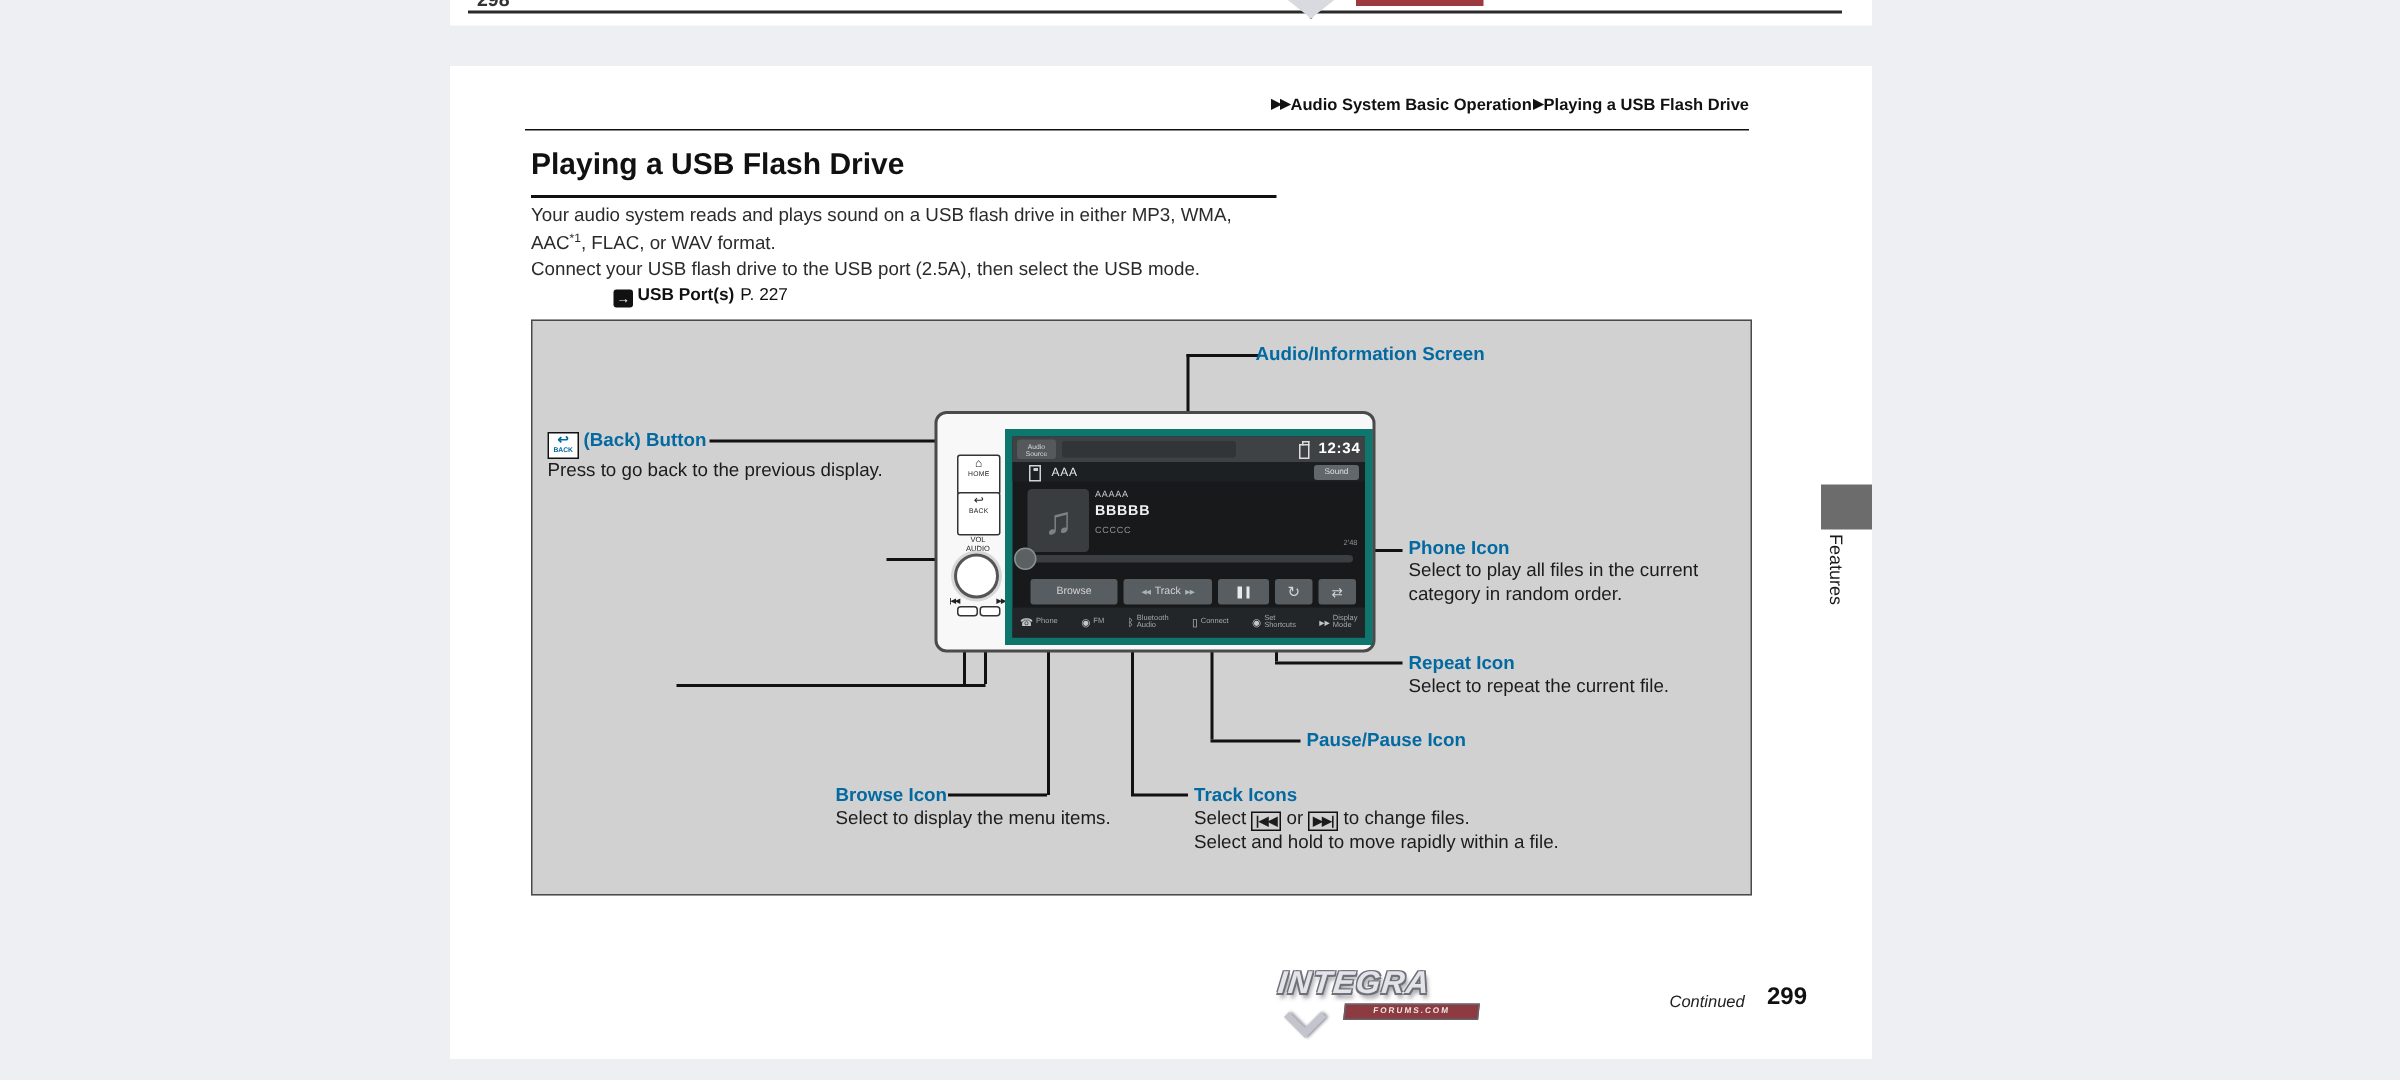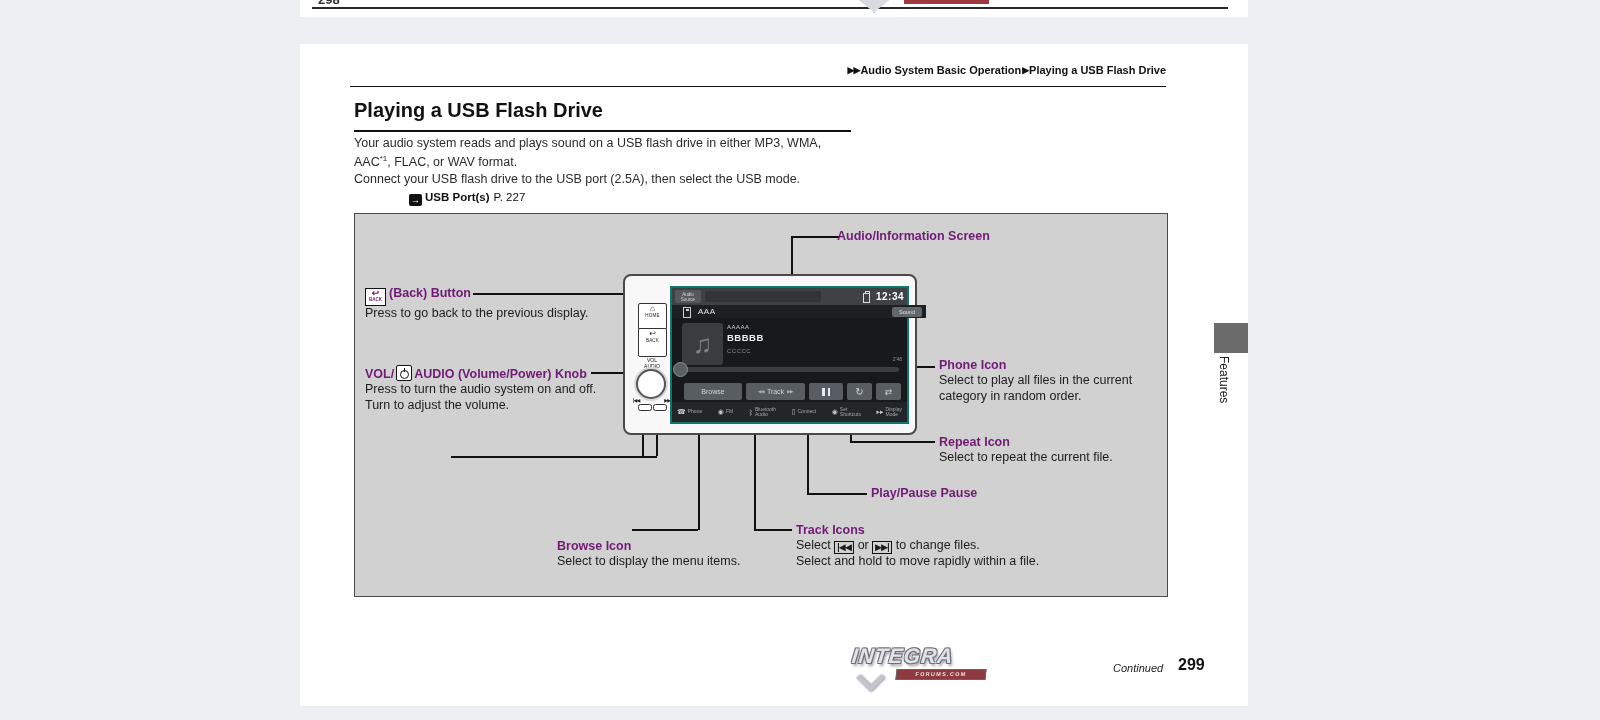--- a/index.html
+++ b/index.html
@@ -36,21 +36,21 @@
   .diagram{position:absolute;left:54px;top:169px;width:812px;height:382px;background:#d1d1d1;border:1px solid #4a4a4a;}
 
   .hl{position:absolute;height:1.5px;background:#111;}
   .vl{position:absolute;width:1.5px;background:#111;}
   .arr{position:absolute;width:0;height:0;}
   .arr-d{border-left:4.5px solid transparent;border-right:4.5px solid transparent;border-top:6px solid #111;}
   .arr-u{border-left:4.5px solid transparent;border-right:4.5px solid transparent;border-bottom:6px solid #111;}
   .arr-r{border-top:4.5px solid transparent;border-bottom:4.5px solid transparent;border-left:6px solid #111;}
 
   .co{position:absolute;white-space:nowrap;}
-  .co-t{font-weight:bold;font-size:12.5px;color:#701a75;line-height:15px;}
+  .co-t{font-weight:bold;font-size:12.5px;color:#0369a1;line-height:15px;}
   .co-d{font-size:12.5px;color:#1c1c1c;line-height:15.5px;}
   .tk{display:inline-block;border:1.3px solid #111;font-size:8.5px;font-weight:bold;line-height:11px;
       padding:0 2px;letter-spacing:-0.5px;vertical-align:-1px;}
   .backbox{display:inline-block;width:19px;height:16px;border:1.3px solid #111;text-align:center;
       vertical-align:-4px;margin-right:3px;background:#fff;}
   .backbox .bb-a{display:block;font-size:9px;line-height:8px;}
   .backbox .bb-t{display:block;font-size:4.5px;line-height:5px;letter-spacing:0;}
   .pwrbox{display:inline-block;width:14px;height:14px;border:1.3px solid #111;border-radius:2px;
       position:relative;vertical-align:-3px;margin:0 2px;background:#fff;}
   .pwr{position:absolute;left:3px;top:4px;width:7px;height:7px;border:1.2px solid #111;border-radius:50%;}
@@ -63,29 +63,29 @@
       text-align:center;color:#222;}
   .pb-ico{font-size:8px;line-height:9px;}
   .pb-txt{font-size:4.5px;line-height:5px;letter-spacing:0.2px;}
   .vol-lbl{position:absolute;left:6px;top:82px;width:42px;text-align:center;font-size:5px;line-height:5.5px;color:#222;}
   .knob{position:absolute;left:11px;top:93px;width:26px;height:26px;border-radius:50%;background:#fff;
       border:2px solid #555;box-shadow:0 0 0 2px #d8d8d8;}
   .seek{position:absolute;left:8px;top:122px;width:38px;display:flex;justify-content:space-between;
       font-size:4.5px;font-weight:bold;color:#222;letter-spacing:-0.5px;}
   .pill{position:absolute;width:12px;height:5px;background:#fff;border:1px solid #333;border-radius:2.5px;}
 
-  .screen{position:absolute;left:45px;top:10px;width:235px;height:134px;background:#17191b;border:2px solid #0f766e;}
+  .screen{position:absolute;left:45px;top:10px;width:235px;height:134px;background:#17191b;border:5px solid #0f766e;}
   .scr-top{position:absolute;left:0;top:0;width:235px;height:17px;background:#3f4244;}
   .src-btn{position:absolute;left:3px;top:2px;width:26px;height:13px;background:#55595c;border-radius:2px;
       text-align:center;color:#d5d8da;font-size:4.5px;line-height:5.5px;padding-top:1.5px;box-sizing:border-box;}
   .scr-slot{position:absolute;left:33px;top:3px;width:116px;height:11px;background:#323537;border-radius:2px;}
   .scr-usb{position:absolute;right:37px;top:5px;width:5px;height:8px;border:1px solid #ddd;}
   .scr-usb::after{content:"";position:absolute;left:1px;top:-3px;width:3px;height:2px;border:1px solid #ddd;border-bottom:none;}
   .scr-clock{position:absolute;right:3px;top:3px;font-size:10px;font-weight:bold;color:#fff;letter-spacing:0.5px;}
-  .scr-row2{position:absolute;left:0;top:17px;width:254px;height:13px;background:#1d2022;}
+  .scr-row2{position:absolute;left:0;top:17px;width:235px;height:13px;background:#1d2022;}
   .usb-drive{position:absolute;left:11px;top:2px;width:6px;height:9px;border:1px solid #cfd3d5;}
   .usb-drive::after{content:"";position:absolute;left:1.5px;top:1px;width:3px;height:2px;background:#cfd3d5;}
   .scr-aaa{position:absolute;left:26px;top:2px;font-size:8px;color:#e8eaeb;letter-spacing:0.5px;}
   .sound-btn{position:absolute;right:4px;top:1.5px;width:30px;height:10px;background:#62676b;border-radius:2px;
       font-size:5.5px;color:#dde0e2;text-align:center;line-height:10px;}
   .album{position:absolute;left:10px;top:35px;width:41px;height:42px;background:#3a3d3f;border-radius:3px;
       text-align:center;line-height:42px;font-size:26px;color:#7e8285;}
   .meta1{position:absolute;left:55px;top:36px;font-size:6px;color:#c9ccce;letter-spacing:0.5px;}
   .meta2{position:absolute;left:55px;top:44px;font-size:9.5px;font-weight:600;color:#f0f0f0;letter-spacing:0.5px;text-align:center;}
   .meta3{position:absolute;left:55px;top:60px;font-size:6px;color:#8e9294;letter-spacing:0.5px;}
@@ -188,44 +188,39 @@
       <div class="co-t">Audio/Information Screen</div>
     </div>
 
     <div class="co" style="left:10px;top:72px;">
       <div class="co-t">
         <span class="backbox"><span class="bb-a">↩</span><span class="bb-t">BACK</span></span><span>(Back) Button</span>
       </div>
       <div class="co-d">Press to go back to the previous display.</div>
     </div>
 
-    <div class="co" style="left:10px;top:151px;">
-      <div class="co-t"><span>VOL/</span><span class="pwrbox"><span class="pwr"></span></span><span>AUDIO (Volume/Power) Knob</span></div>
-      <div class="co-d">Press to turn the audio system on and off.</div>
-      <div class="co-d">Turn to adjust the volume.</div>
-    </div>
-
-
-    <div class="co" style="left:202px;top:309px;margin-top:16px;">
+
+
+    <div class="co" style="left:202px;top:309px;">
       <div class="co-t">Browse Icon</div>
       <div class="co-d">Select to display the menu items.</div>
     </div>
 
     <div class="co" style="left:441px;top:309px;">
       <div class="co-t">Track Icons</div>
       <div class="co-d"><span>Select</span>
         <span class="tk">|◀◀</span>
         <span>or</span>
         <span class="tk">▶▶|</span>
         <span>to change files.</span></div>
       <div class="co-d">Select and hold to move rapidly within a file.</div>
     </div>
 
     <div class="co" style="left:516px;top:272px;">
-      <div class="co-t">Play/Pause Pause</div>
+      <div class="co-t">Pause/Pause Icon</div>
     </div>
 
     <div class="co" style="left:584px;top:144px;">
       <div class="co-t">Phone Icon</div>
       <div class="co-d">Select to play all files in the current</div>
       <div class="co-d">category in random order.</div>
     </div>
 
     <div class="co" style="left:584px;top:221px;">
       <div class="co-t">Repeat Icon</div>

